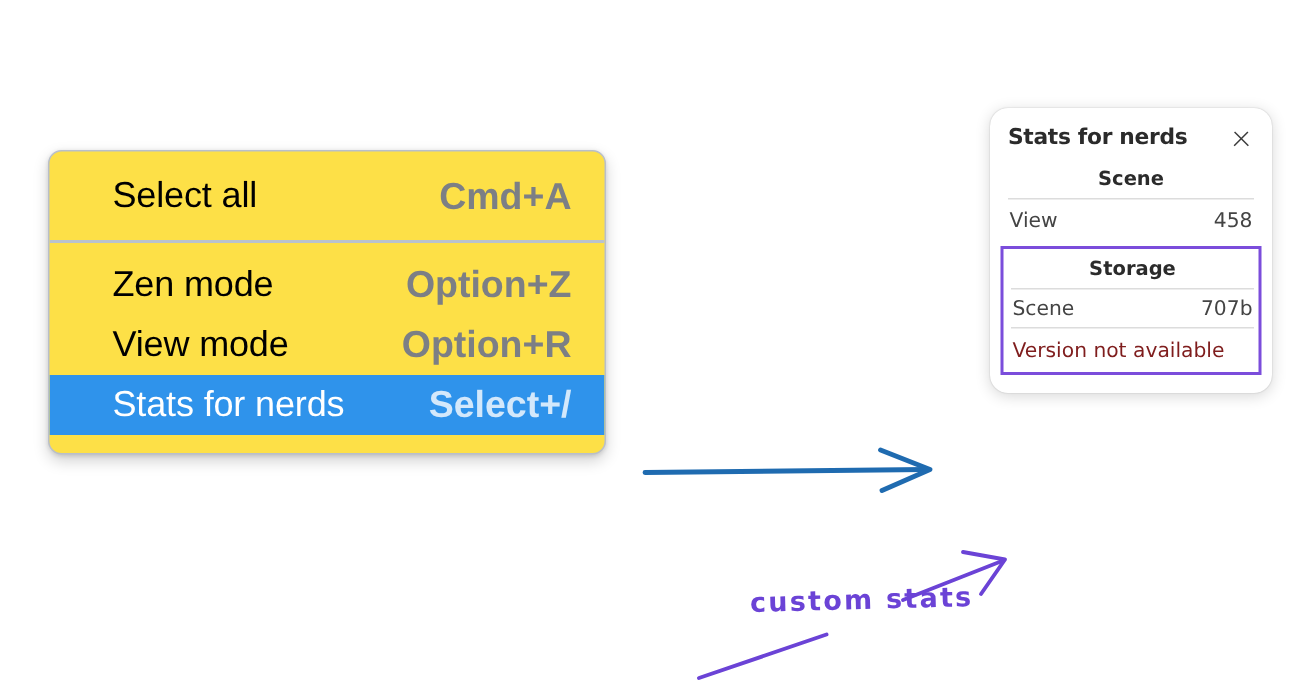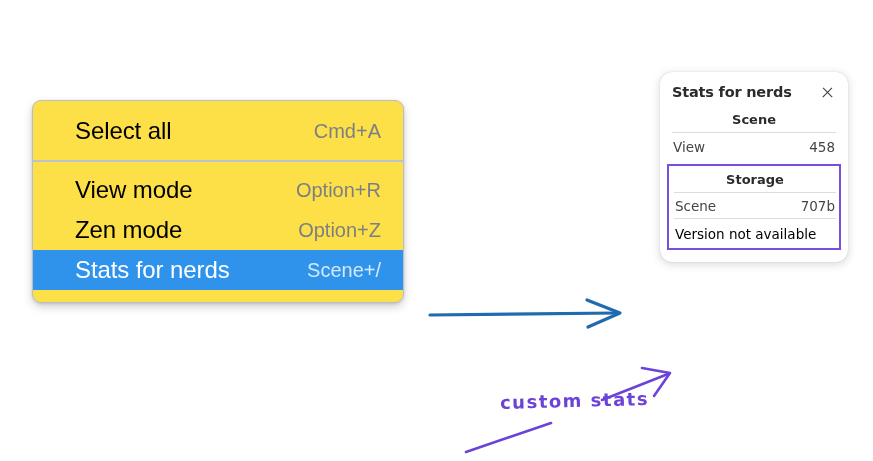--- a/index.html
+++ b/index.html
@@ -49,23 +49,24 @@
     cursor: default;
     user-select: none;
   }
   .menu-item .label {
     font-size: 24px;
     color: #000000;
     letter-spacing: -0.1px;
     line-height: 1;
   }
   .menu-item .shortcut {
-    font-size: 20px;
+    font-size: 25px;
     color: #7c7f85;
     line-height: 1;
+    font-weight: bold;
   }
   .menu-item.selected {
     background: #2f93eb;
   }
   .menu-item.selected .label { color: #ffffff; }
   .menu-item.selected .shortcut { color: #d3e8fb; }
 
   
   .stats-panel {
     position: absolute;
@@ -130,21 +131,21 @@
     justify-content: space-between;
     font-size: 13.5px;
     color: #444444;
     padding: 2.5px 1px;
     line-height: 1.25;
   }
   .stat-row .k { }
   .stat-row .v { }
   .note-row {
     font-size: 13.5px;
-    color: #000000;
+    color: #7f1d1d;
     padding: 4px 1px 1px 1px;
   }
 
   .highlight-box {
     border: 2px solid #7b4ddb;
     margin: 6px -5px 0 -5px;
     padding: 2px 3px 5px 5px;
     box-sizing: border-box;
   }
 
@@ -179,30 +180,30 @@
     <div class="menu-item">
       <span class="label">Select all</span>
       <span class="shortcut">Cmd+A</span>
     </div>
   </div>
 
   <div class="menu-sep"></div>
 
   <div class="menu-group">
     <div class="menu-item">
+      <span class="label">Zen mode</span>
+      <span class="shortcut">Option+Z</span>
+    </div>
+    <div class="menu-item">
       <span class="label">View mode</span>
       <span class="shortcut">Option+R</span>
     </div>
-    <div class="menu-item">
-      <span class="label">Zen mode</span>
-      <span class="shortcut">Option+Z</span>
-    </div>
     <div class="menu-item selected">
       <span class="label">Stats for nerds</span>
-      <span class="shortcut">Scene+/</span>
+      <span class="shortcut">Select+/</span>
     </div>
   </div>
 
 </div>
 
 <div class="stats-panel">
 
   <div class="stats-header">
     <span class="stats-title">Stats for nerds</span>
     <span class="close-icon"></span>

